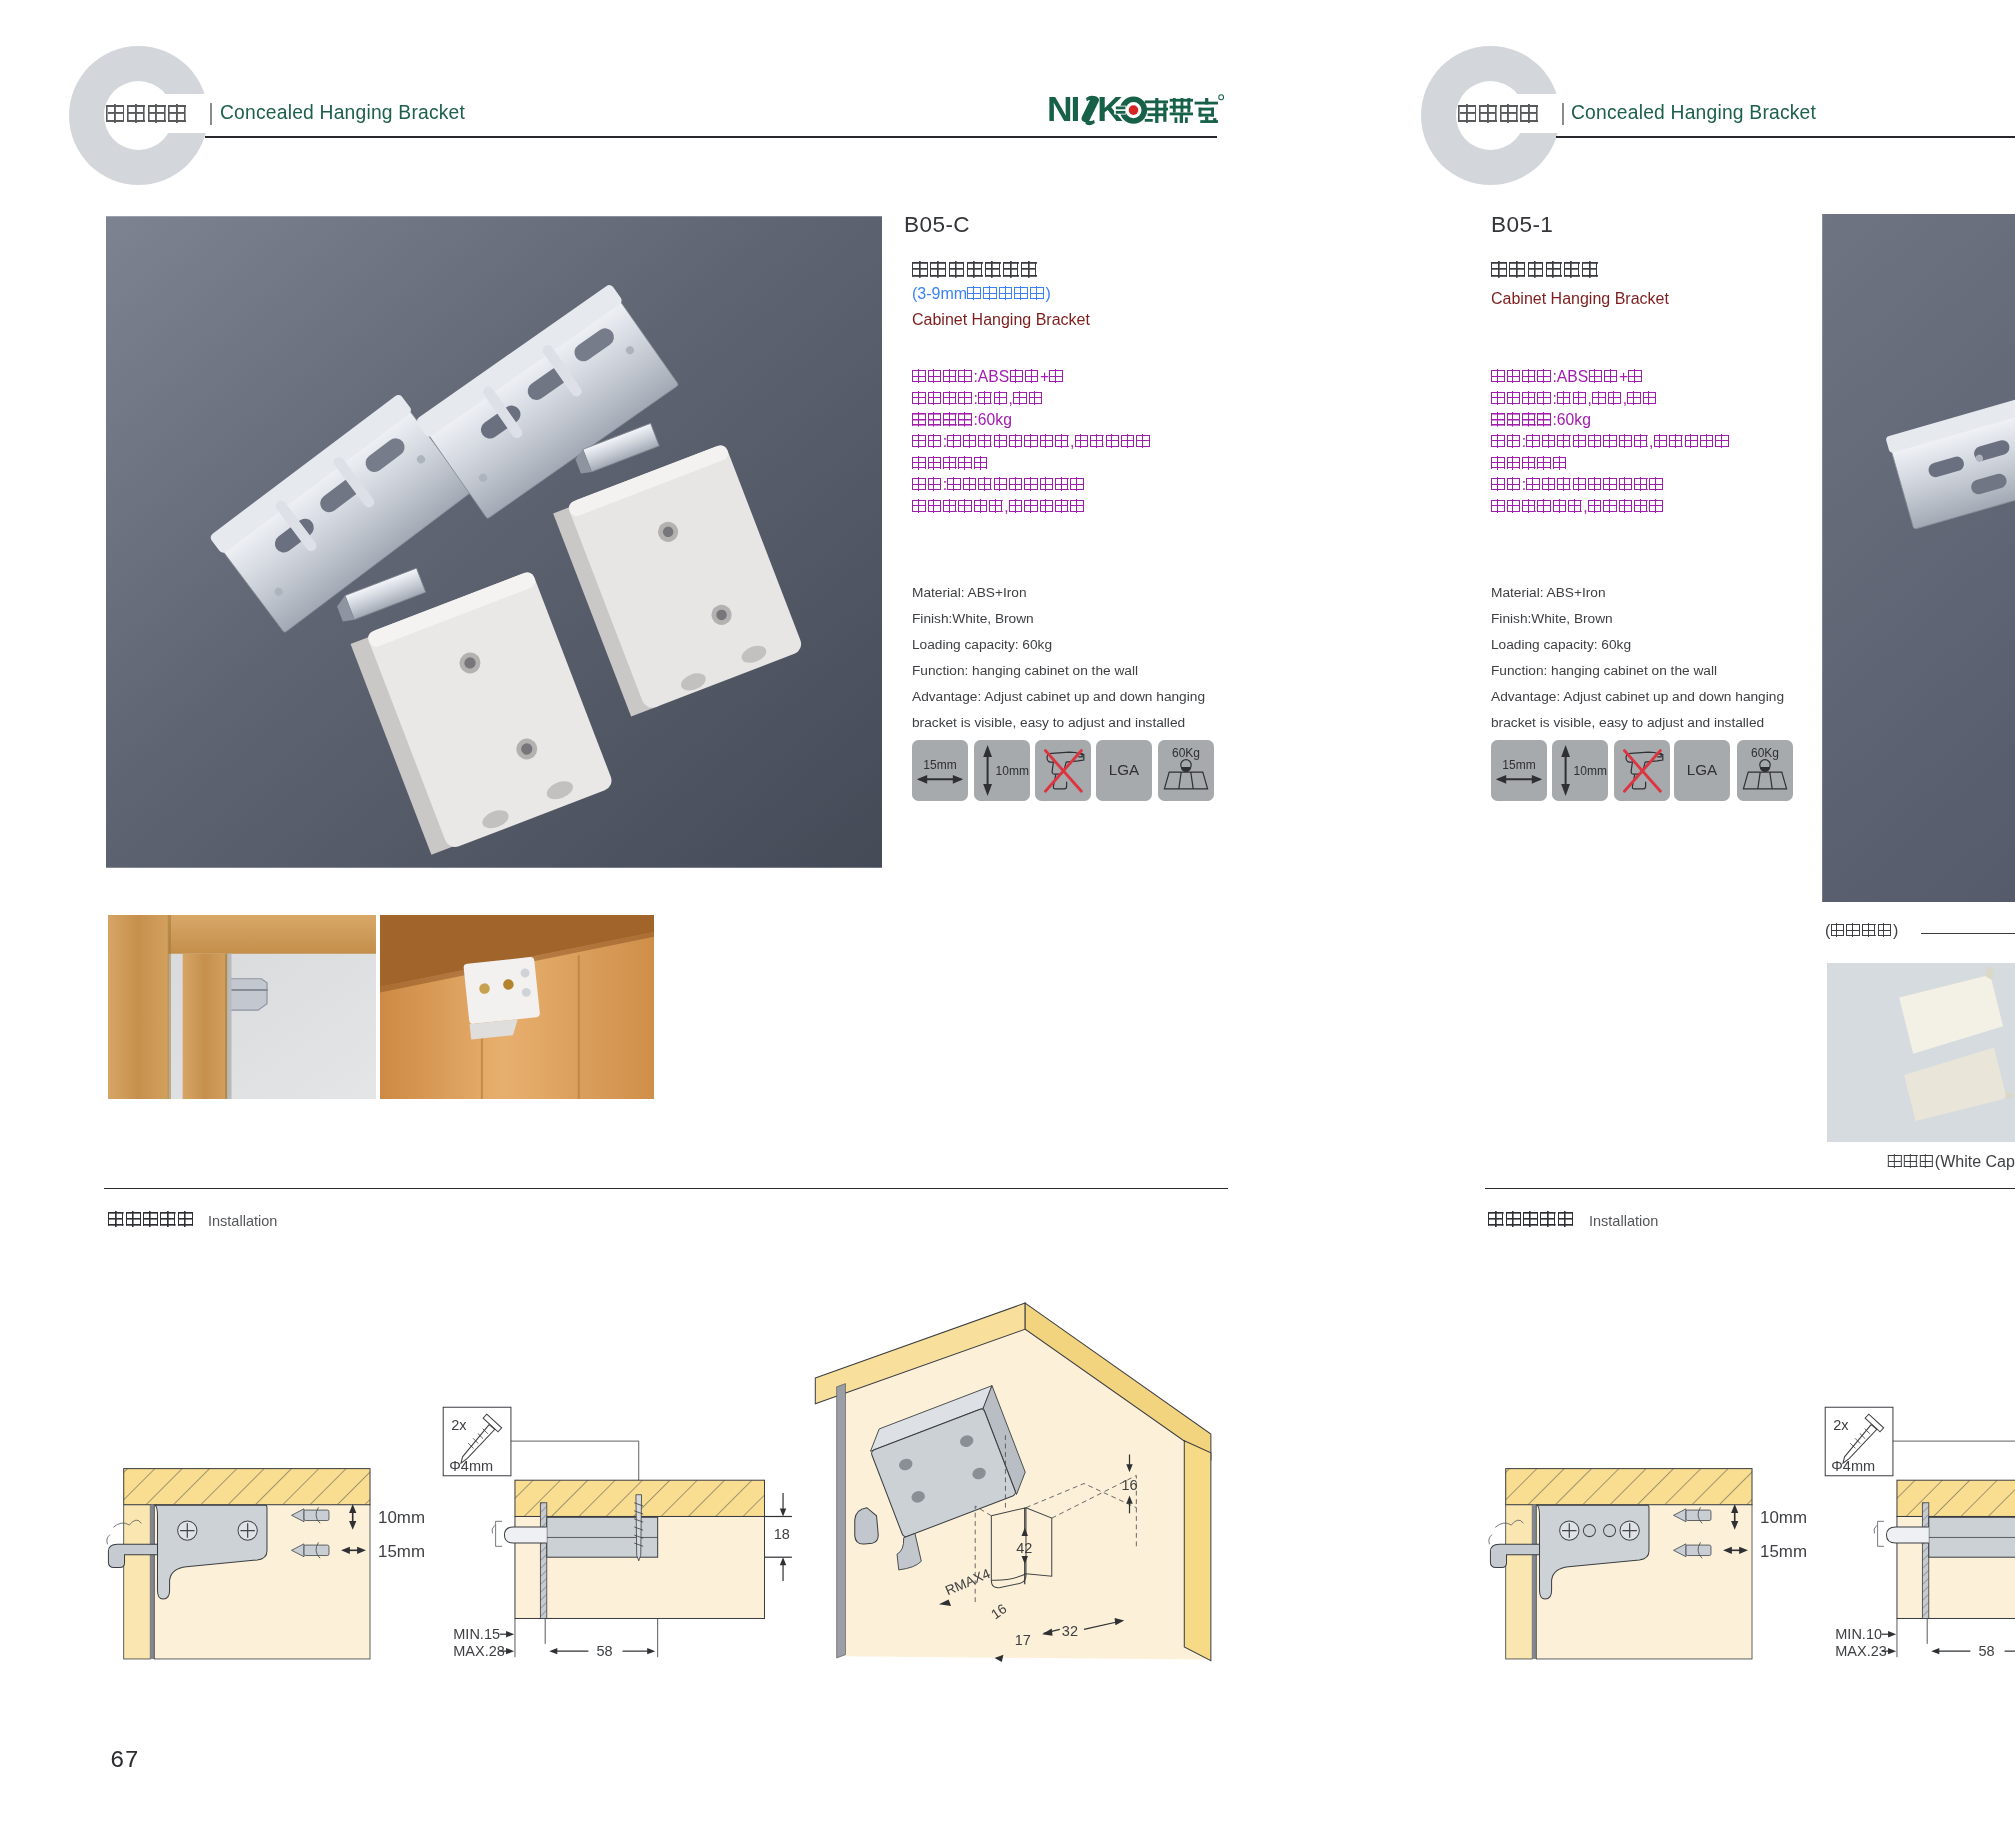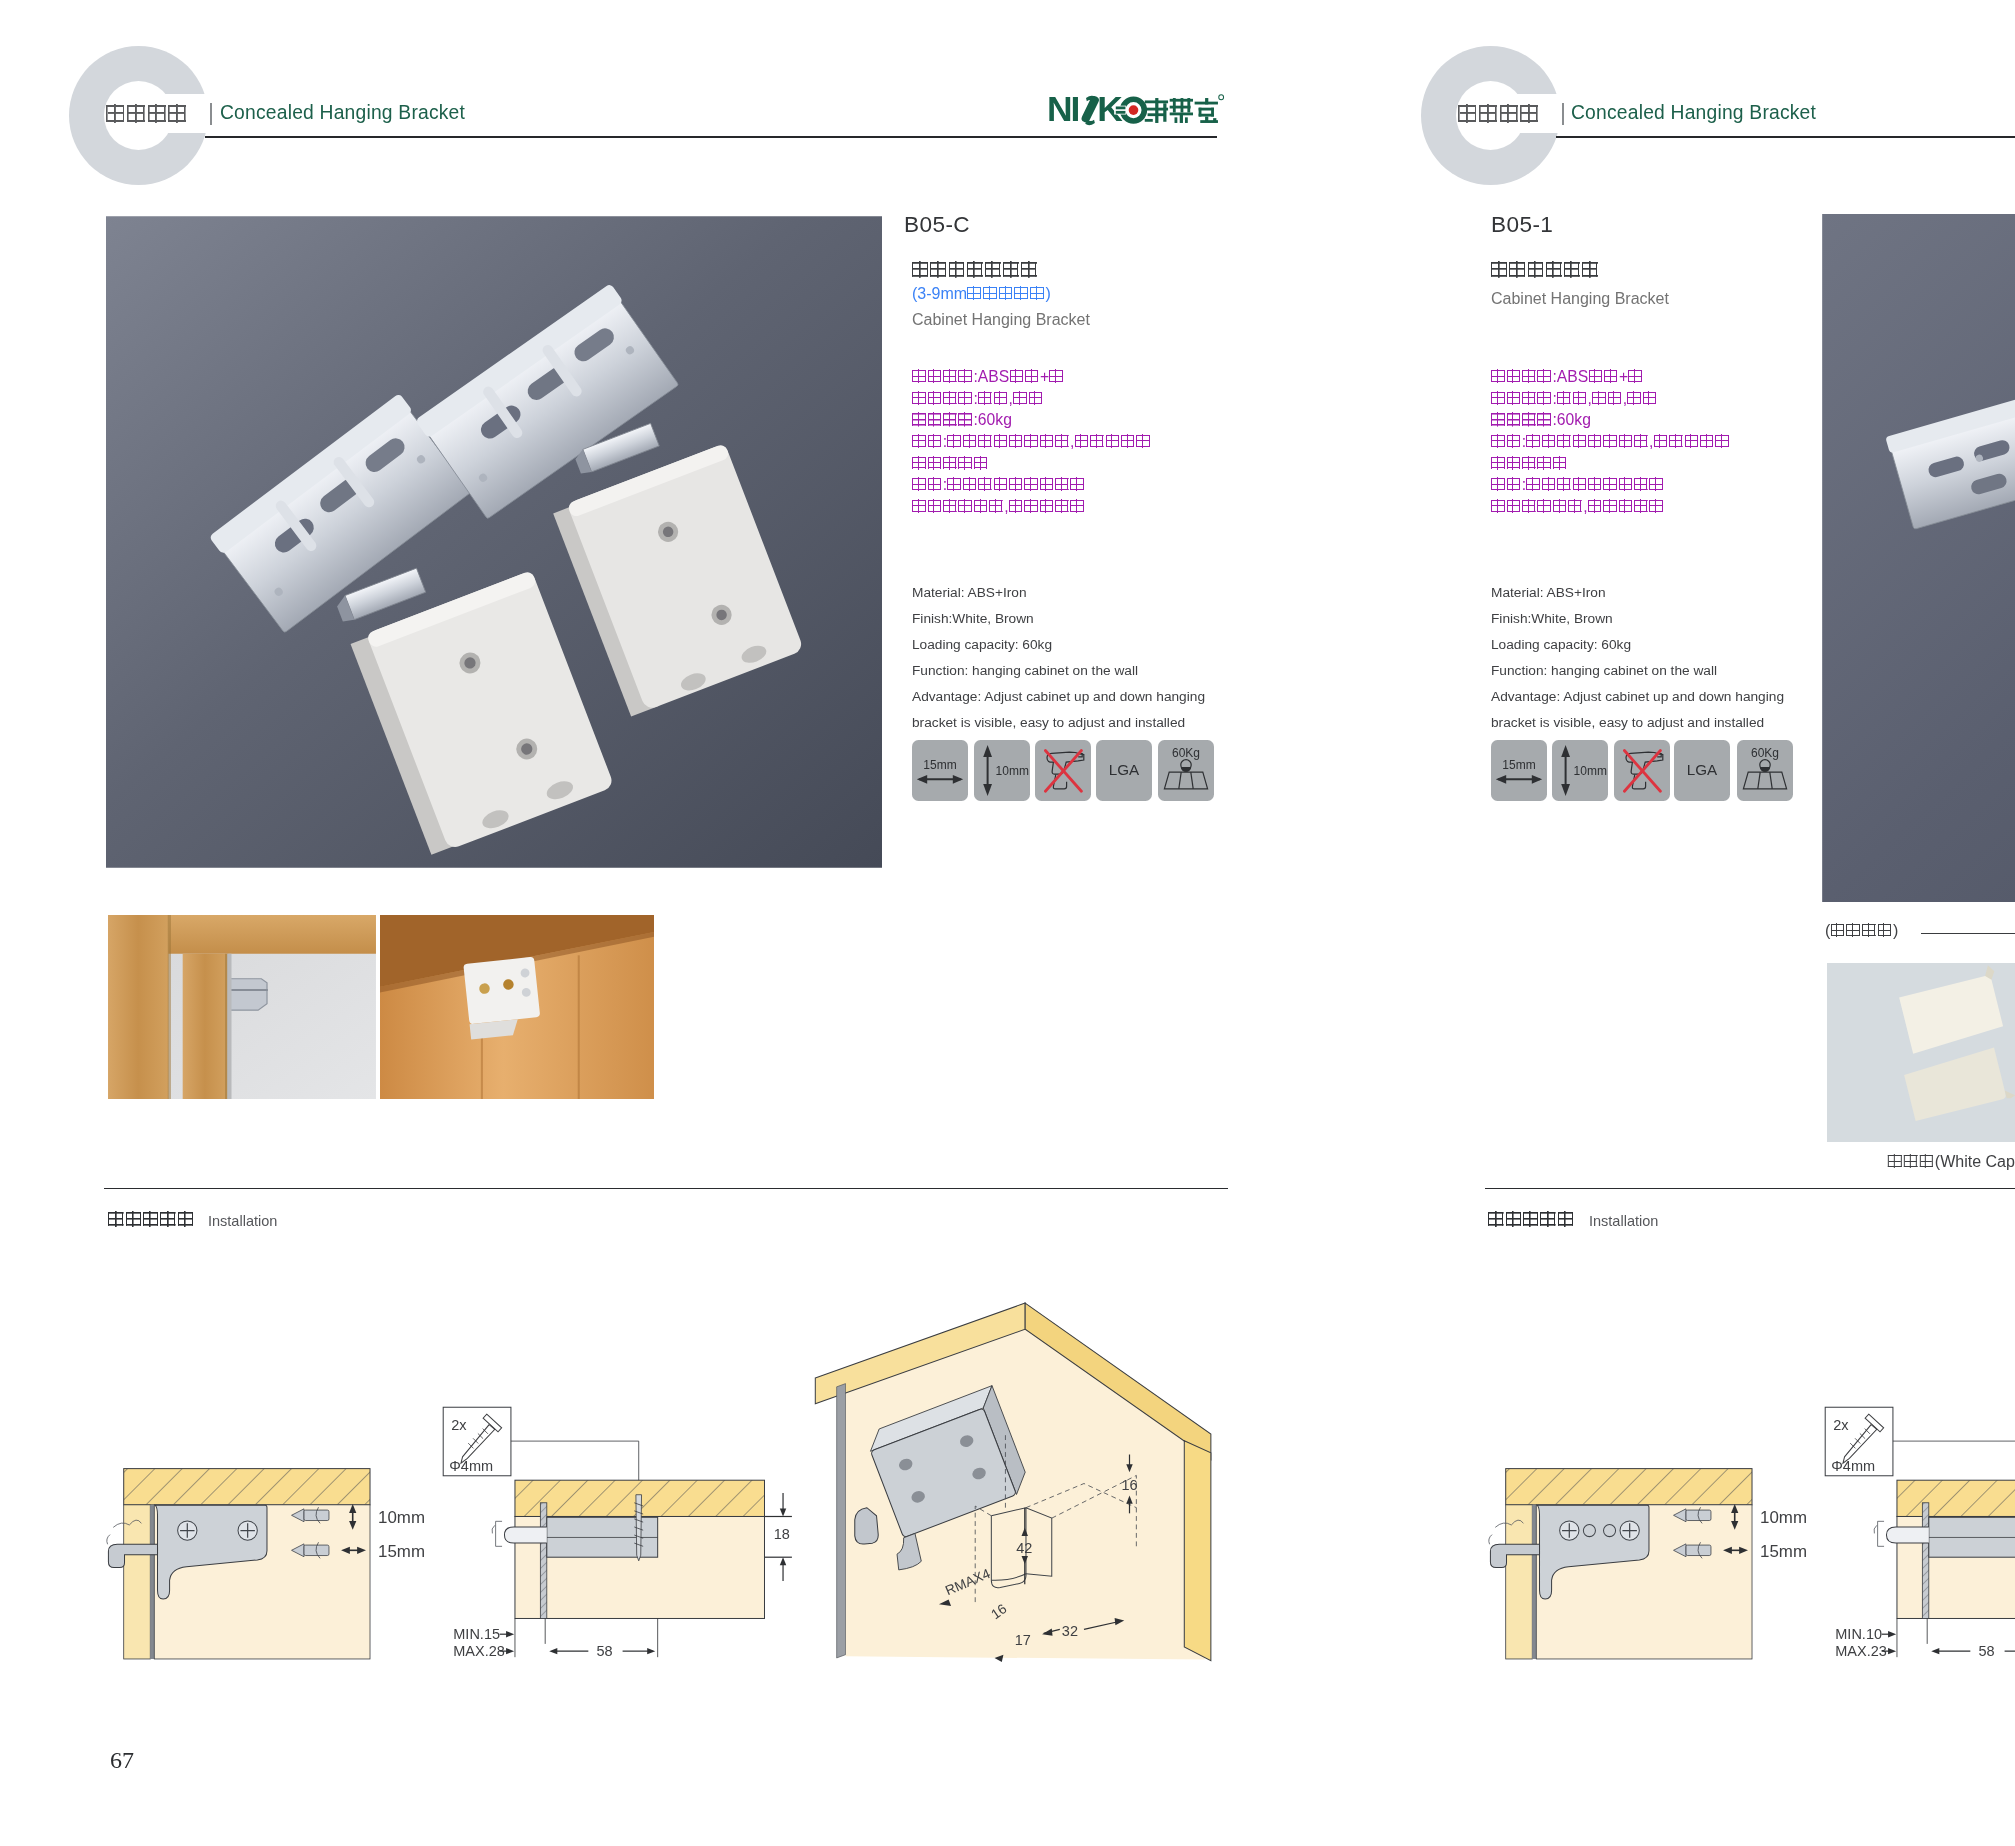--- a/index.html
+++ b/index.html
@@ -11,26 +11,26 @@
  linear-gradient(currentColor,currentColor) 50% 50%/88% 10% no-repeat,
  linear-gradient(currentColor,currentColor) 50% 93%/100% 10.5% no-repeat,
  linear-gradient(currentColor,currentColor) 47% 50%/10.5% 100% no-repeat,
  linear-gradient(currentColor,currentColor) 0% 58%/9% 86% no-repeat,
  linear-gradient(currentColor,currentColor) 100% 58%/9% 86% no-repeat}
 .hdr-cn{font-size:21px;font-weight:bold;color:#58595b}
 .hdr-en{font-size:19.3px;font-weight:normal;color:#1d604b;letter-spacing:0.2px;white-space:nowrap}
 .code{font-size:22.6px;color:#333538;letter-spacing:0.4px}
 .t-cn{font-size:18.5px;color:#3a3c3f;white-space:nowrap}
 .t-red{font-size:16px;color:#3b82f6;white-space:nowrap}
-.t-en{font-size:16px;color:#737373;white-space:nowrap}
+.t-en{font-size:16px;color:#7f1d1d;white-space:nowrap}
 .spec-cn{font-size:15.7px;line-height:21.6px;color:#a21caf;white-space:nowrap}
 .spec-en{font-size:13.7px;line-height:26px;color:#3f4043;white-space:nowrap}
 .sec-cn{font-size:17.7px;font-weight:bold;color:#2e3033;white-space:nowrap}
 .sec-en{font-size:14.5px;color:#55565a}
-.pagenum{font-family:Liberation Serif, serif;font-size:24px;color:#2b2d30}
+.pagenum{font-family:Liberation Mono, monospace;font-size:24px;color:#2b2d30}
 .cap{font-size:16px;color:#3f4043;white-space:nowrap}
 </style></head><body>
 <div id="page">
     <svg width="0" height="0" style="position:absolute">
       <defs>
         <pattern id="hat" width="48" height="48" patternTransform="rotate(45)" patternUnits="userSpaceOnUse">
           <rect width="48" height="48" fill="#f9dd90"></rect>
           <line x1="0" y1="0" x2="0" y2="48" stroke="#4a4d52" stroke-width="2.5"></line>
         </pattern>
         <pattern id="hatg" width="14" height="14" patternTransform="rotate(45)" patternUnits="userSpaceOnUse">

